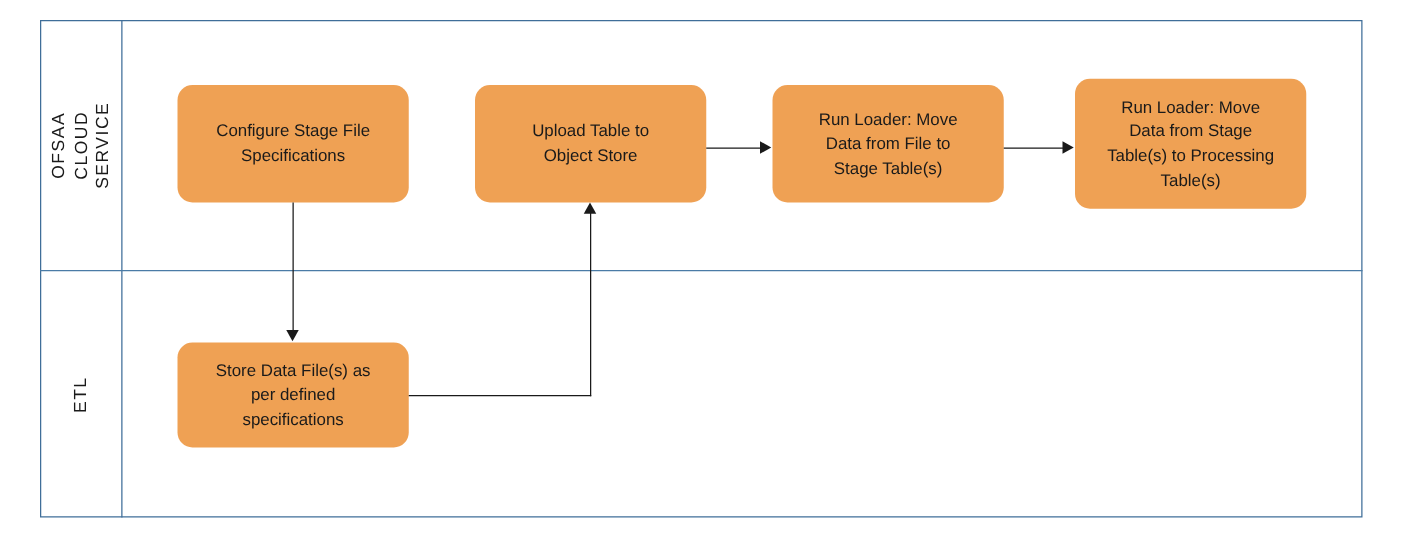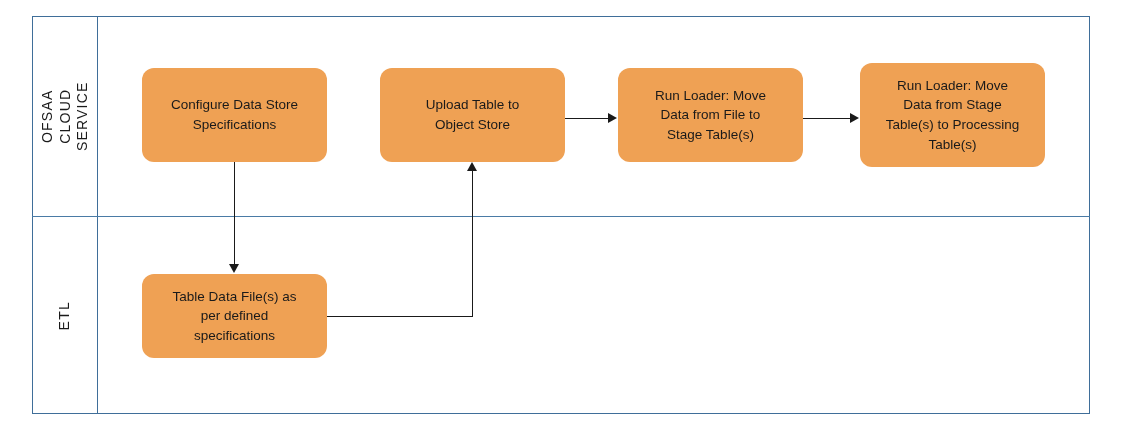--- a/index.html
+++ b/index.html
@@ -134,36 +134,36 @@
   <div class="lane-divider-h"></div>
 
   <div class="lane-title" id="lane-title-ofsaa">
     <span>OFSAA
 CLOUD SERVICE</span>
   </div>
   <div class="lane-title" id="lane-title-etl">
     <span>ETL</span>
   </div>
 
-  <div class="node" id="node-configure">Configure Data Store
+  <div class="node" id="node-configure">Configure Stage File
 Specifications</div>
 
   <div class="node" id="node-upload">Upload Table to
 Object Store</div>
 
   <div class="node" id="node-loader-stage">Run Loader: Move
 Data from File to
 Stage Table(s)</div>
 
   <div class="node" id="node-loader-proc">Run Loader: Move
 Data from Stage
 Table(s) to Processing
 Table(s)</div>
 
-  <div class="node" id="node-create-files">Table Data File(s) as
+  <div class="node" id="node-create-files">Store Data File(s) as
 per defined
 specifications</div>
 
   <div class="conn">
     <div class="line-v" style="left:234px; top:162px; height:103px;"></div>
     <div class="arrow arrow-down" style="left:229px; top:264px;"></div>
   </div>
 
   <div class="conn">
     <div class="line-h" style="left:327px; top:316px; width:146px;"></div>

